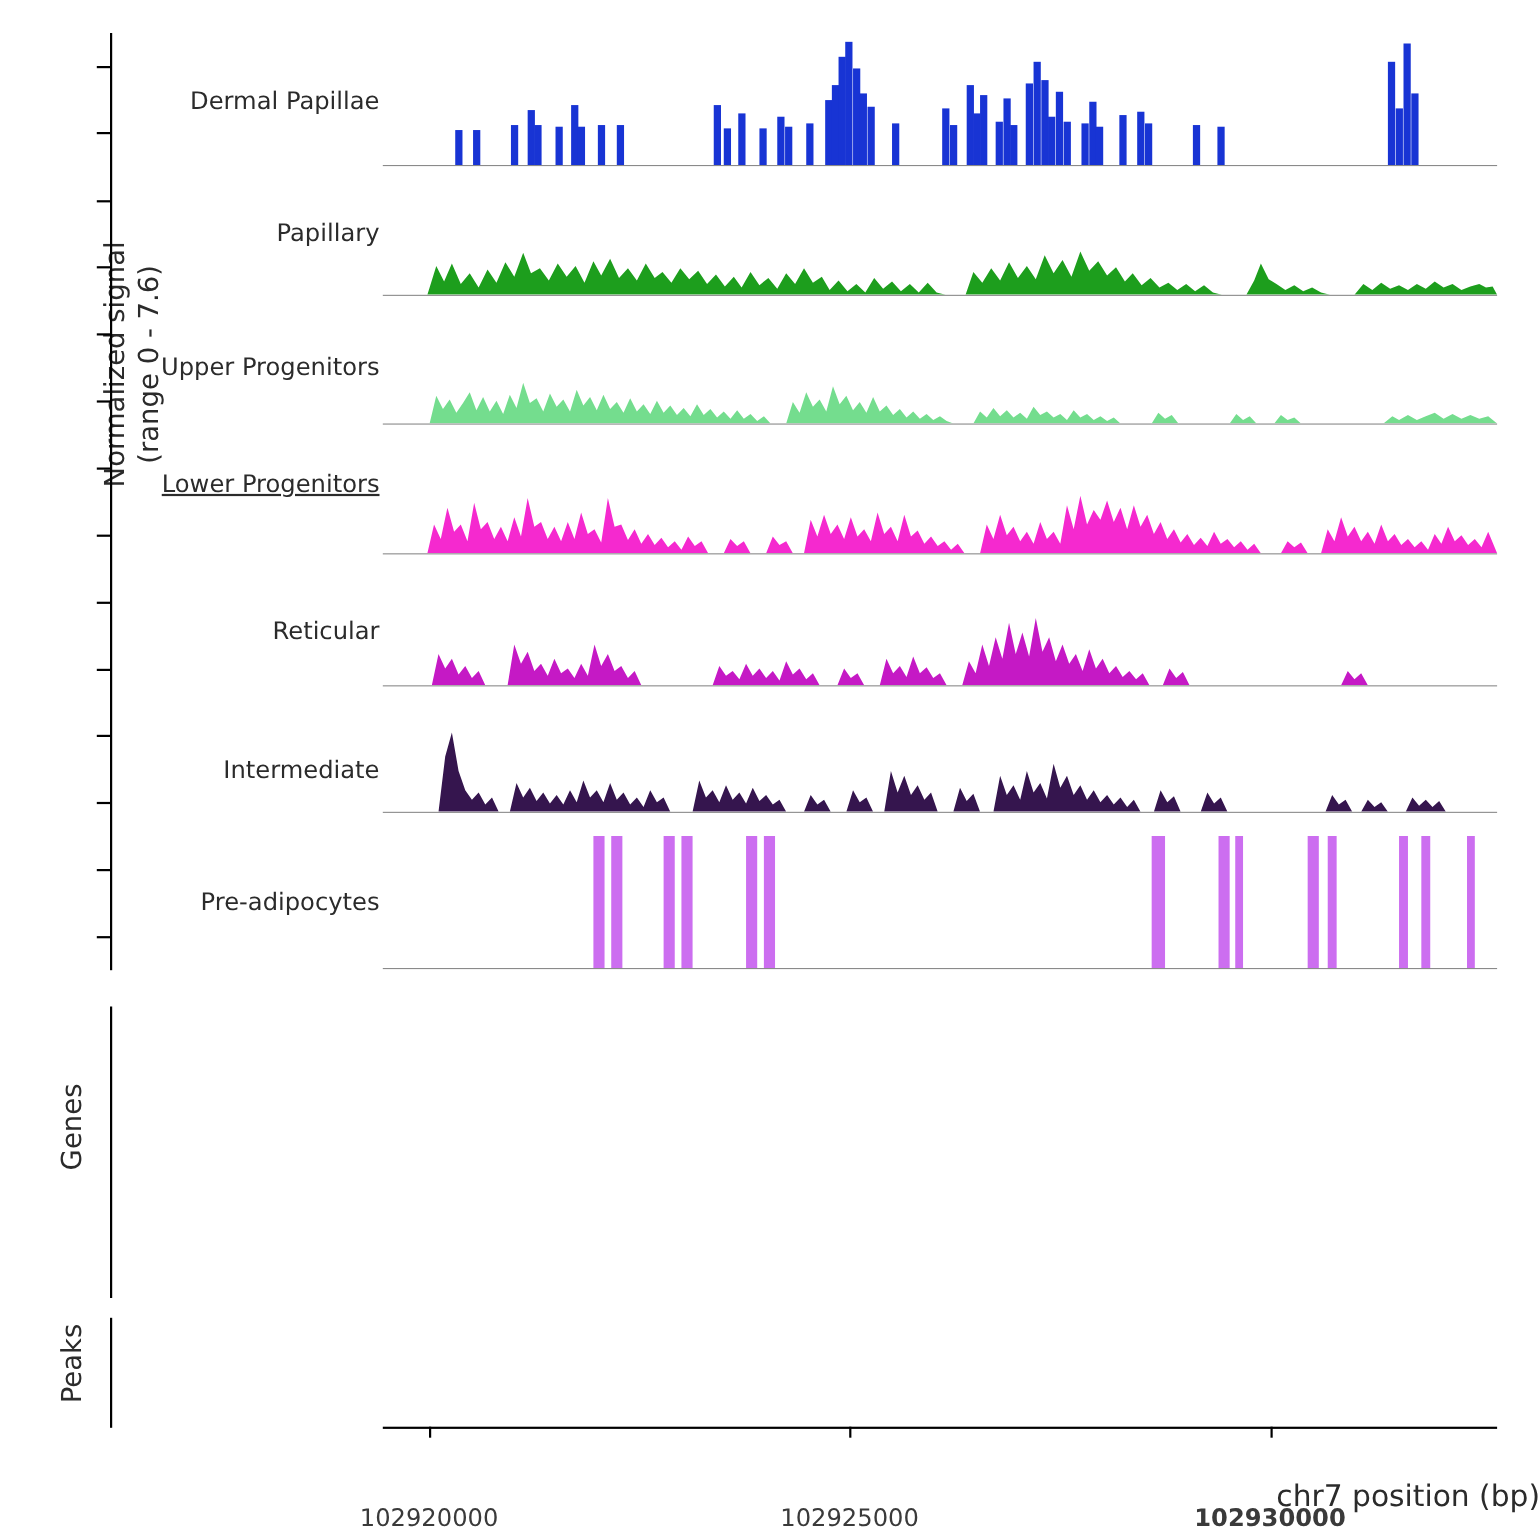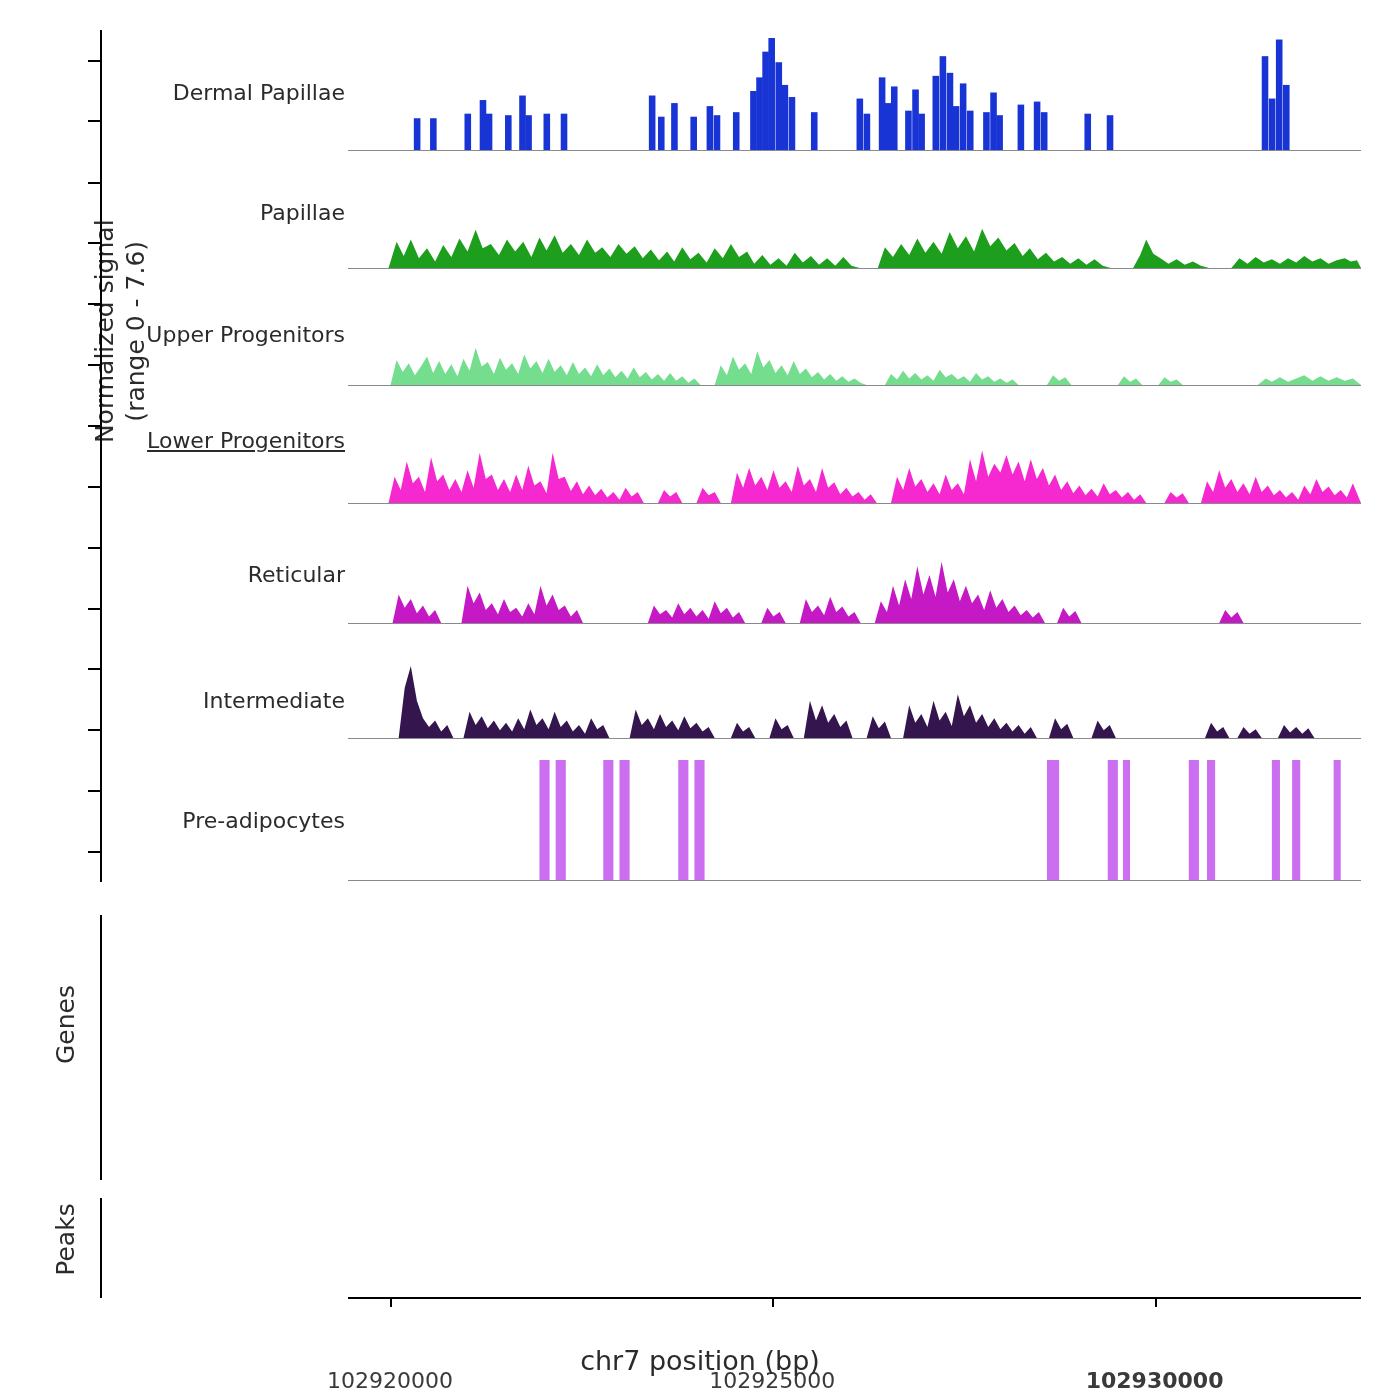--- a/index.html
+++ b/index.html
@@ -147,21 +147,21 @@
     font-size: 22px;
     color: #3a3a3a;
     transform: translateX(-50%);
     white-space: nowrap;
   }
   .xaxis-title {
     position: absolute;
     left: 0;
     top: 1345px;
     width: 1400px;
-    text-align: center;
+    text-align: right;
     font-size: 27px;
     color: #2b2b2b;
   }
 </style>
 </head>
 <body>
 
 <div id="root">
 
   <div class="ylabel">Normalized signal
@@ -241,21 +241,21 @@
             <rect x="727.00" y="68.42" width="6.5" height="31.58" fill="#1834d4"></rect>
             <rect x="749.00" y="69.74" width="6.5" height="30.26" fill="#1834d4"></rect>
             <rect x="902.00" y="18.42" width="6.5" height="81.58" fill="#1834d4"></rect>
             <rect x="909.00" y="55.26" width="6.5" height="44.74" fill="#1834d4"></rect>
             <rect x="916.00" y="3.95" width="6.5" height="96.05" fill="#1834d4"></rect>
             <rect x="923.00" y="43.42" width="6.5" height="56.58" fill="#1834d4"></rect>
           </svg>
         </div>
       </div>
       <div class="track" style="top: 0px;">
-        <div class="track-label" style="top: 200px;">Papillae</div>
+        <div class="track-label" style="top: 200px;">Papillary</div>
         <div class="track-plot" style="top: 185px; height: 83px;">
           <svg viewBox="0 0 1000 100" preserveAspectRatio="none">
             <path d="M40.00,100 M40.00,100.00 L48.00,68.42 L55.00,85.53 L62.00,65.79 L70.00,88.16 L78.00,76.32 L86.00,92.11 L94.00,72.37 L102.00,86.84 L110.00,64.47 L118.00,80.26 L126.00,53.95 L133.00,76.32 L141.00,71.05 L149.00,84.21 L157.00,65.79 L165.00,80.26 L173.00,68.42 L181.00,86.84 L189.00,63.16 L196.00,78.95 L204.00,60.53 L212.00,81.58 L220.00,71.05 L228.00,84.21 L236.00,65.79 L244.00,81.58 L251.00,75.00 L259.00,86.84 L267.00,71.05 L275.00,82.89 L283.00,73.68 L291.00,88.16 L299.00,77.63 L307.00,90.79 L315.00,80.26 L322.00,92.11 L330.00,75.00 L338.00,89.47 L346.00,81.58 L354.00,93.42 L362.00,76.32 L370.00,88.16 L378.00,71.05 L386.00,86.84 L394.00,80.26 L401.00,94.74 L409.00,84.21 L417.00,96.05 L425.00,88.16 L433.00,97.37 L441.00,81.58 L449.00,93.42 L457.00,85.53 L465.00,96.05 L473.00,88.16 L481.00,97.37 L489.00,86.84 L497.00,97.37 L505.00,100.00 L523.00,100.00 L530.00,75.00 L538.00,86.84 L546.00,71.05 L554.00,84.21 L562.00,64.47 L570.00,81.58 L578.00,68.42 L586.00,82.89 L594.00,56.58 L602.00,76.32 L610.00,61.84 L618.00,80.26 L626.00,52.63 L634.00,73.68 L642.00,63.16 L650.00,78.95 L658.00,69.74 L666.00,85.53 L673.00,76.32 L681.00,89.47 L689.00,81.58 L697.00,92.11 L705.00,86.84 L713.00,94.74 L721.00,88.16 L729.00,96.05 L737.00,89.47 L745.00,97.37 L753.00,100.00 L775.00,100.00 L782.00,84.21 L788.00,65.79 L795.00,82.89 L802.00,88.16 L810.00,94.74 L818.00,89.47 L826.00,96.05 L834.00,92.11 L842.00,97.37 L850.00,100.00 L872.00,100.00 L880.00,88.16 L888.00,94.74 L896.00,86.84 L904.00,93.42 L912.00,89.47 L920.00,94.74 L928.00,88.16 L936.00,93.42 L944.00,85.53 L952.00,92.11 L960.00,88.16 L968.00,94.74 L976.00,90.79 L984.00,88.16 L990.00,92.11 L996.00,90.79 L1000.00,100.00 L1000.00,100 Z" fill="#1d9e1d"></path>
           </svg>
         </div>
       </div>
       <div class="track" style="top: 0px;">
         <div class="track-label" style="top: 322px;">Upper Progenitors</div>
         <div class="track-plot" style="top: 302px; height: 83px;">
           <svg viewBox="0 0 1000 100" preserveAspectRatio="none">

